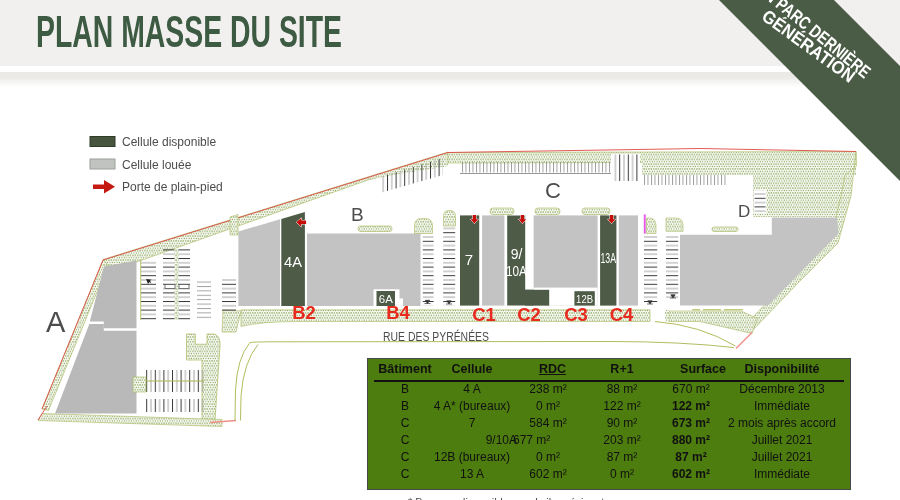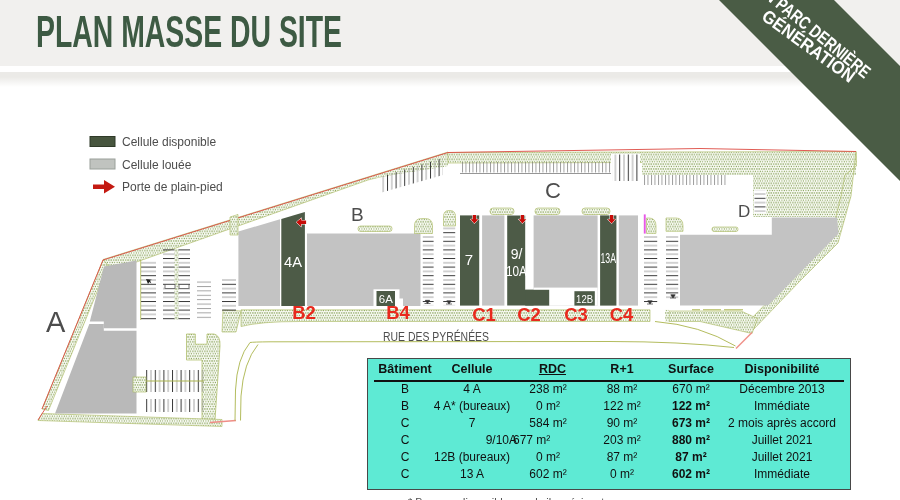--- a/index.html
+++ b/index.html
@@ -249,28 +249,28 @@
 <text x="621.5" y="321" font-size="18.5" font-weight="bold" fill="#e8291d" text-anchor="middle">C4</text>
 
 <path d="M424.5,303.5 h6 M427.5,303.5 l-2.2,-3.2 h4.4 Z" stroke="#333" stroke-width="0.7" fill="#333"></path>
 <path d="M446,304 h6 M449,304 l-2.2,-3.2 h4.4 Z" stroke="#333" stroke-width="0.7" fill="#333"></path>
 <path d="M647,304 h6 M650,304 l-2.2,-3.2 h4.4 Z" stroke="#333" stroke-width="0.7" fill="#333"></path>
 <path d="M670,298 h6 M673,298 l-2.2,-3.2 h4.4 Z" stroke="#333" stroke-width="0.7" fill="#333"></path>
 <path d="M146,279 l2,5 1.4,-2 2,1.4 -1.4,-2.8 2,-0.8 Z" fill="#222"></path>
 </svg>
 
 
-<div style="position:absolute;left:367px;top:358px;width:482px;height:130px;border:1.4px solid #484848;background:#5eead4;font-size:12.5px;color:#111;">
+<div style="position:absolute;left:367px;top:358px;width:482px;height:130px;border:1.4px solid #484848;background:#4d7c0f;font-size:12.5px;color:#111;">
 
   <div style="position:absolute;top:3px;left:0;width:100%;height:17px;font-weight:bold;">
     <span style="position:absolute;left:7px;width:60px;text-align:center;">Bâtiment</span>
     <span style="position:absolute;left:59px;width:90px;text-align:center;">Cellule</span>
     <span style="position:absolute;left:128px;width:70px;text-align:right;text-decoration:underline;">RDC</span>
     <span style="position:absolute;left:219px;width:70px;text-align:center;">R+1</span>
-    <span style="position:absolute;left:283px;width:80px;text-align:center;">Surface</span>
+    <span style="position:absolute;left:295px;width:80px;text-align:center;">Surface</span>
     <span style="position:absolute;left:354px;width:120px;text-align:center;">Disponibilité</span>
   </div>
 
   <div style="position:absolute;top:21px;left:6px;right:6px;border-top:2px solid #111;"></div>
 
   <div style="position:absolute;top:23px;left:0;width:100%;">
 
     <div style="position:relative;height:17.1px;font-size:12px;">
       <span style="position:absolute;left:7px;width:60px;text-align:center;">B</span>
       <span style="position:absolute;left:59px;width:90px;text-align:center;">4 A</span>

